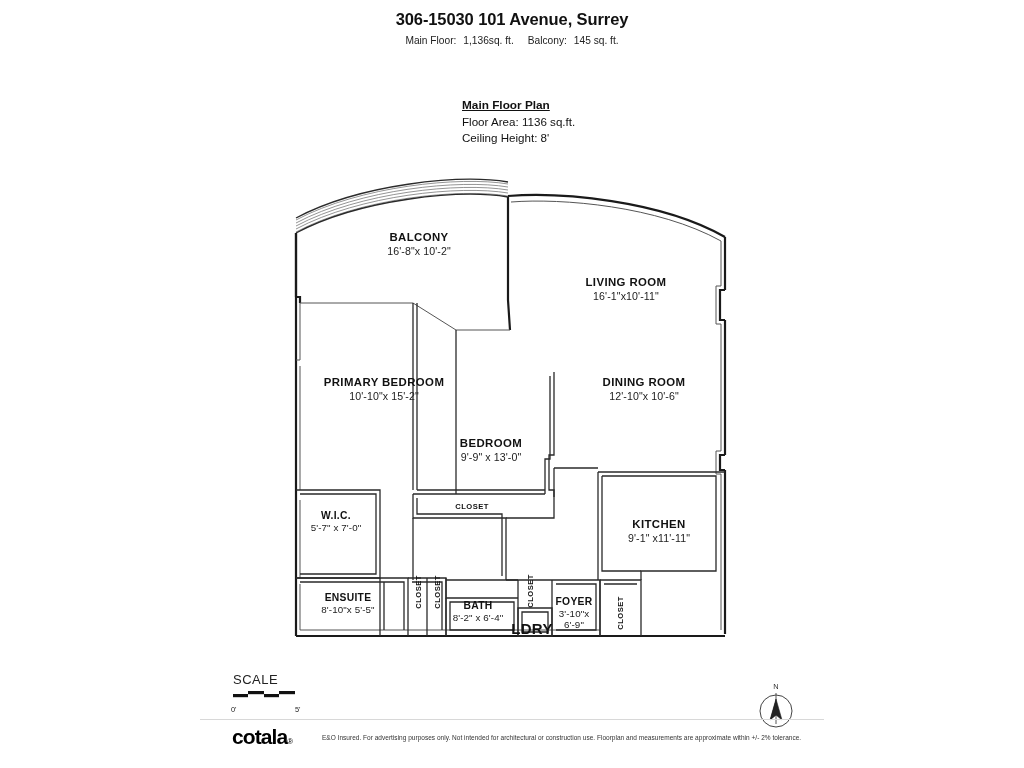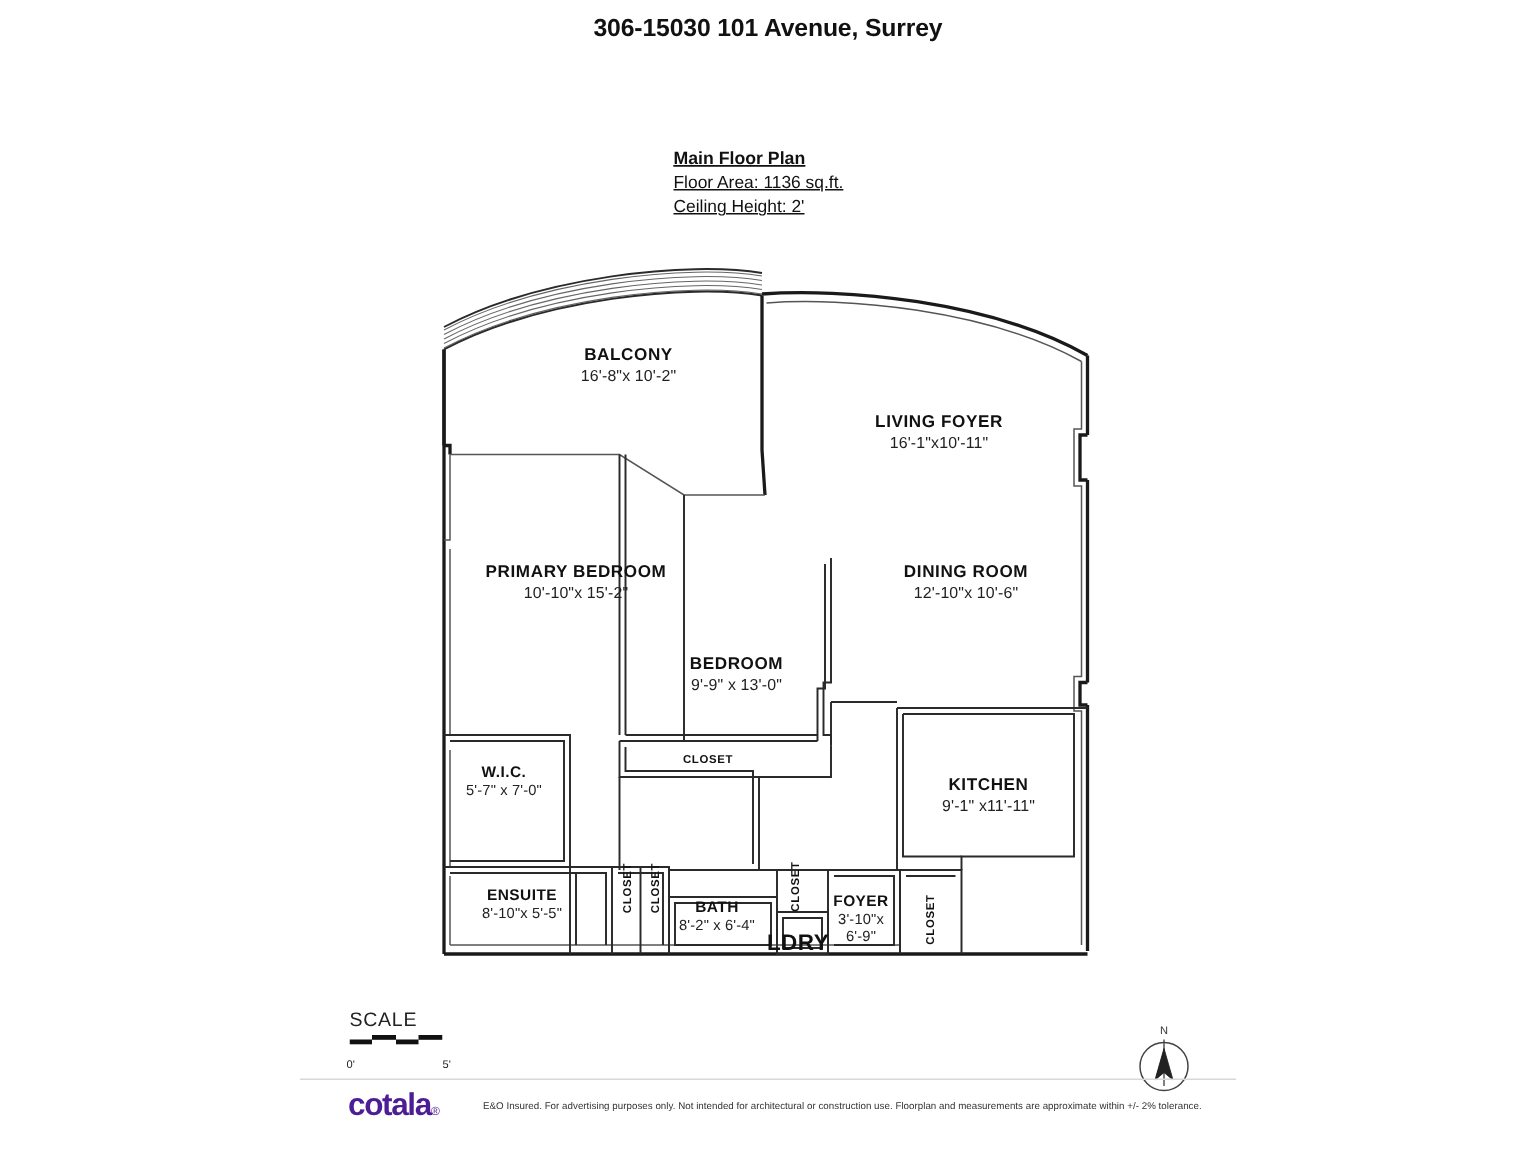--- a/index.html
+++ b/index.html
@@ -37,26 +37,25 @@
   }
   .areas .row{display:flex;justify-content:center;gap:14px;white-space:nowrap;}
   .areas .cell{display:flex;gap:7px;}
   .areas .lbl{}
   .areas .val{}
   .areas .row.bold{font-weight:bold;font-size:10.4px;}
 
   
   .plan-title-block{
     position:absolute;
-    left:449px;
+    left:462px;
     top:97px;
     font-size:11.6px;
     line-height:1.38;
     color:#111;
-    text-decoration:underline;
   }
   .plan-title-block .mt{
     font-weight:bold;
     text-decoration:underline;
     font-size:11.8px;
     margin-bottom:1px;
   }
 
   
   #plan-svg{
@@ -122,44 +121,54 @@
     position:absolute;left:0;top:0;width:42px;text-align:center;
     font-size:7.4px;color:#333;
   }
 
   
   .footer-rule{
     position:absolute;left:200px;top:719px;width:624px;height:1px;background:#d8d8d8;
   }
   .brand{
     position:absolute;left:232px;top:726px;
-    font-size:21px;font-weight:bold;letter-spacing:-0.9px;color:#4c1d95;
+    font-size:21px;font-weight:bold;letter-spacing:-0.9px;color:#000000;
     line-height:1;
   }
   .brand .tm{font-size:8px;font-weight:normal;vertical-align:baseline;letter-spacing:0;}
   .disclaimer{
     position:absolute;left:322px;top:734px;
     font-size:6.5px;color:#333;letter-spacing:0.02px;white-space:nowrap;
   }
 </style>
 </head>
 <body>
 
 <div id="page">
 
   <div class="header">
     <div class="addr">306-15030 101 Avenue, Surrey</div>
     <div class="areas">
+      <div class="row">
+        <span class="cell">
+          <span class="lbl">Main Floor:</span>
+          <span class="val">1,136sq. ft.</span>
+        </span>
+        <span class="cell">
+          <span class="lbl">Balcony:</span>
+          <span class="val">145 sq. ft.</span>
+        </span>
+      </div>
     </div>
   </div>
 
   <div class="plan-title-block">
     <div class="mt">Main Floor Plan</div>
     <div>Floor Area: 1136 sq.ft.</div>
-    <div>Ceiling Height: 2'</div>
+    <div>Ceiling Height: 8'</div>
   </div>
 
   <svg id="plan-svg" viewBox="0 0 1024 768">
 
     <g>
       <path class="rail" d="M296,232 C360,198 460,188 508,196"></path>
       <path class="rail" d="M296,229 C360,195 460,185 508,193"></path>
       <path class="rail" d="M296,226 C360,192 460,182 508,190"></path>
       <path class="rail" d="M296,223 C360,189 460,179 508,187"></path>
       <path class="rail" d="M296,220 C360,186 460,176 508,184"></path>
@@ -273,21 +282,21 @@
     </g>
 
   </svg>
 
   <div id="room-labels">
       <div class="rlabel" style="left: 419px; top: 244px;">
         <div class="nm">BALCONY</div>
         <div class="dim">16'-8"x 10'-2"</div>
       </div>
       <div class="rlabel" style="left: 626px; top: 289px;">
-        <div class="nm">LIVING FOYER</div>
+        <div class="nm">LIVING ROOM</div>
         <div class="dim">16'-1"x10'-11"</div>
       </div>
       <div class="rlabel" style="left: 384px; top: 389px;">
         <div class="nm">PRIMARY BEDROOM</div>
         <div class="dim">10'-10"x 15'-2"</div>
       </div>
       <div class="rlabel" style="left: 491px; top: 416px; margin-top: 34px;">
         <div class="nm">BEDROOM</div>
         <div class="dim">9'-9" x 13'-0"</div>
       </div>

